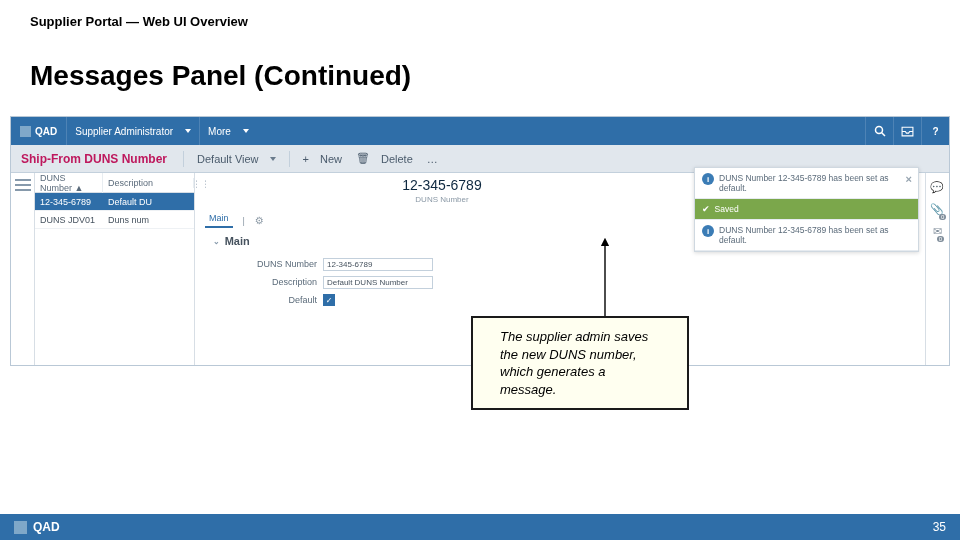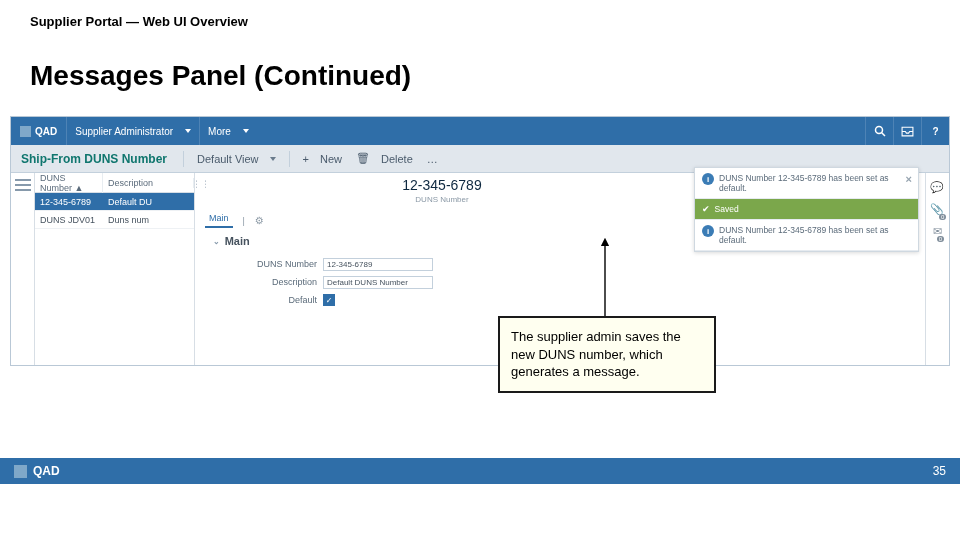--- a/index.html
+++ b/index.html
@@ -1,38 +1,38 @@
 <!DOCTYPE html>
 <html><head>
 <meta charset="utf-8">
 <style>
   * { box-sizing: border-box; margin: 0; padding: 0; }
   html, body { width: 960px; height: 540px; font-family: Arial, sans-serif; background: #fff; color: #000; }
   body { position: relative; overflow: hidden; }
 
-  .slide { position: relative; width: 960px; height: 484px; }
+  .slide { position: relative; width: 960px; height: 540px; }
 
   
   .overline { position: absolute; left: 30px; top: 14px; font-size: 13px; font-weight: 600; }
   .title { position: absolute; left: 30px; top: 36px; font-size: 28px; font-weight: 700; margin-top: 24px; }
 
   
   .shot { position: absolute; left: 10px; top: 116px; width: 940px; height: 250px; border: 1px solid #b9c8d6; background: #f4f7fa; overflow: hidden; }
 
   
   .nav { position: absolute; left: 0; top: 0; right: 0; height: 28px; background: #2f6ea8; display: flex; align-items: center; color: #fff; font-size: 10px; }
   .nav .logo { display: flex; align-items: center; gap: 4px; padding: 0 9px; font-weight: 700; }
   .nav .navitem { padding: 0 8px; display: flex; align-items: center; gap: 12px; border-left: 1px solid rgba(255,255,255,0.15); height: 100%; }
   .nav .spacer { flex: 1; }
   .nav .iconbtn { width: 28px; height: 28px; display: flex; align-items: center; justify-content: center; border-left: 1px solid rgba(255,255,255,0.15); }
   .caret { width:0;height:0;border-left:3px solid transparent;border-right:3px solid transparent;border-top:4px solid #fff; display:inline-block;}
 
   
   .subbar { position: absolute; left: 0; top: 28px; right: 0; height: 28px; background: #e1e7ed; color: #4a5b6c; display: flex; align-items: center; font-size: 11px; border-bottom: 1px solid #c3d0dc; }
-  .subbar .pagetitle { font-weight: 700; padding: 0 10px; color: #0f766e; font-size: 12px; }
+  .subbar .pagetitle { font-weight: 700; padding: 0 10px; color: #be185d; font-size: 12px; }
   .subbar .sep { width: 1px; height: 16px; background: #c3d0dc; margin: 0 6px; }
   .subbar .btn { padding: 0 7px; display:flex;align-items:center;gap:11px;}
 
   
   .leftstrip { position: absolute; left: 0; top: 56px; width: 24px; bottom: 0; background: #fff; border-right: 1px solid #d7dee5; }
   .leftstrip .ham { margin-top: 6px; width: 16px; height: 12px; margin-left: 4px; display:flex;flex-direction:column;justify-content:space-between;}
   .leftstrip .ham span{height:2px;background:#8699ab;}
 
   
   .tablewrap { position: absolute; left: 24px; top: 56px; width: 160px; bottom: 0; background:#fff; border-right:1px solid #d7dee5;}
@@ -72,21 +72,21 @@
   .msgs .mrow.saved { background:#7ba74b; color:#fff; }
   .msgs .mrow.saved .ck{font-size:9px;}
   .msgs .close { position:absolute; right:6px; top:5px; color:#95a3af; font-size:11px; font-weight:bold;}
 
   
   .rightstrip { position:absolute; right:0; top:56px; bottom:0; width:24px; background:#fff; border-left:1px solid #d7dee5; display:flex;flex-direction:column;align-items:center;gap:9px;padding-top:8px;}
   .rightstrip .ri{font-size:11px;color:#808e9b;position:relative;}
   .rightstrip .ri .badge{position:absolute;right:-2px;bottom:-4px;background:#808e9b;color:#fff;font-size:6px;border-radius:3px;padding:0 2px;}
 
   
-  .callout { position:absolute; left:498px; top:316px; width: 218px; background:#fffff0; border:2px solid #1a1a1a; padding:10px 11px; font-size:13px; line-height:1.35; }
+  .callout { position:absolute; left:471px; top:316px; width: 218px; background:#fffff0; border:2px solid #1a1a1a; padding:10px 27px; font-size:13px; line-height:1.35;font-style:italic; }
   .arrow { position:absolute; left:604px; top:247px; width:1px; height:69px; }
   .arrow svg { position:absolute; left:-6px; top:-11px; }
 
   
   .footer { position:absolute; left:0; right:0; bottom:0; height:26px; background:#2f6ea8; color:#fff; display:flex; align-items:center; justify-content:space-between; padding:0 14px; font-size:12px;}
   .footer .flogo { display:flex;align-items:center;gap:6px;font-weight:700;}
   .footer .flogo .sq{width:13px;height:13px;background:#7fa8c9;}
 </style>
 </head>
 <body>

